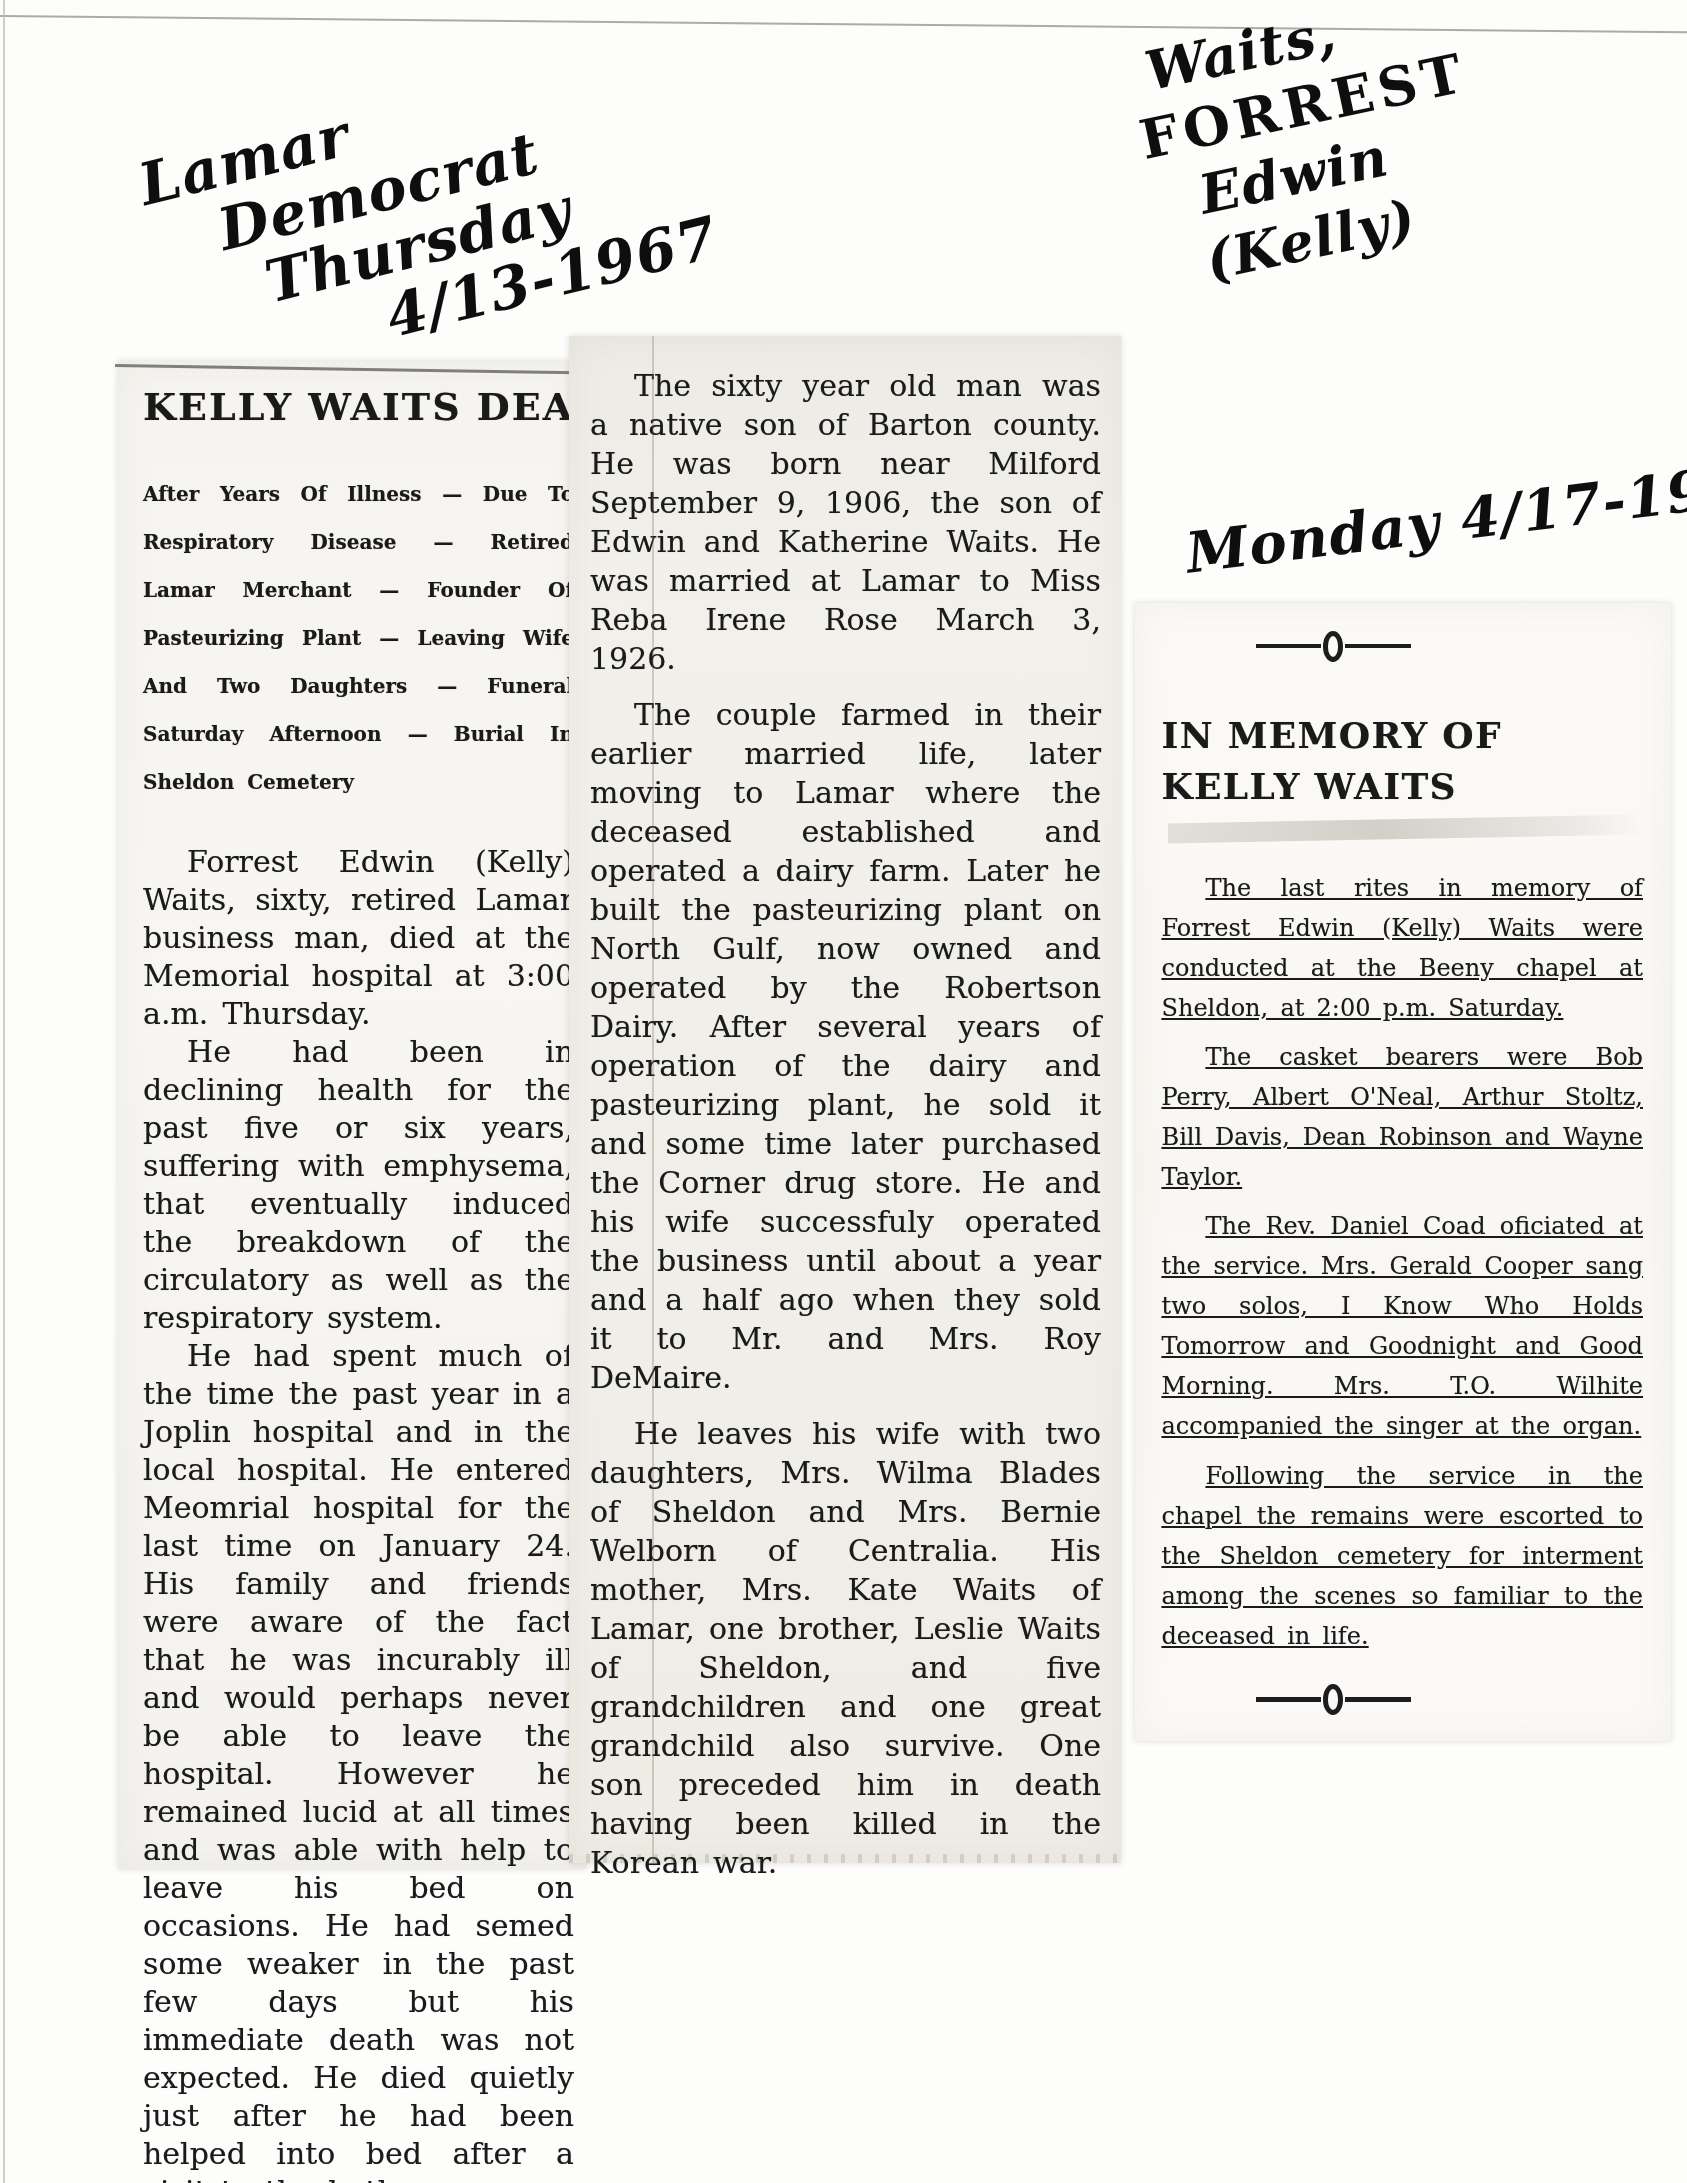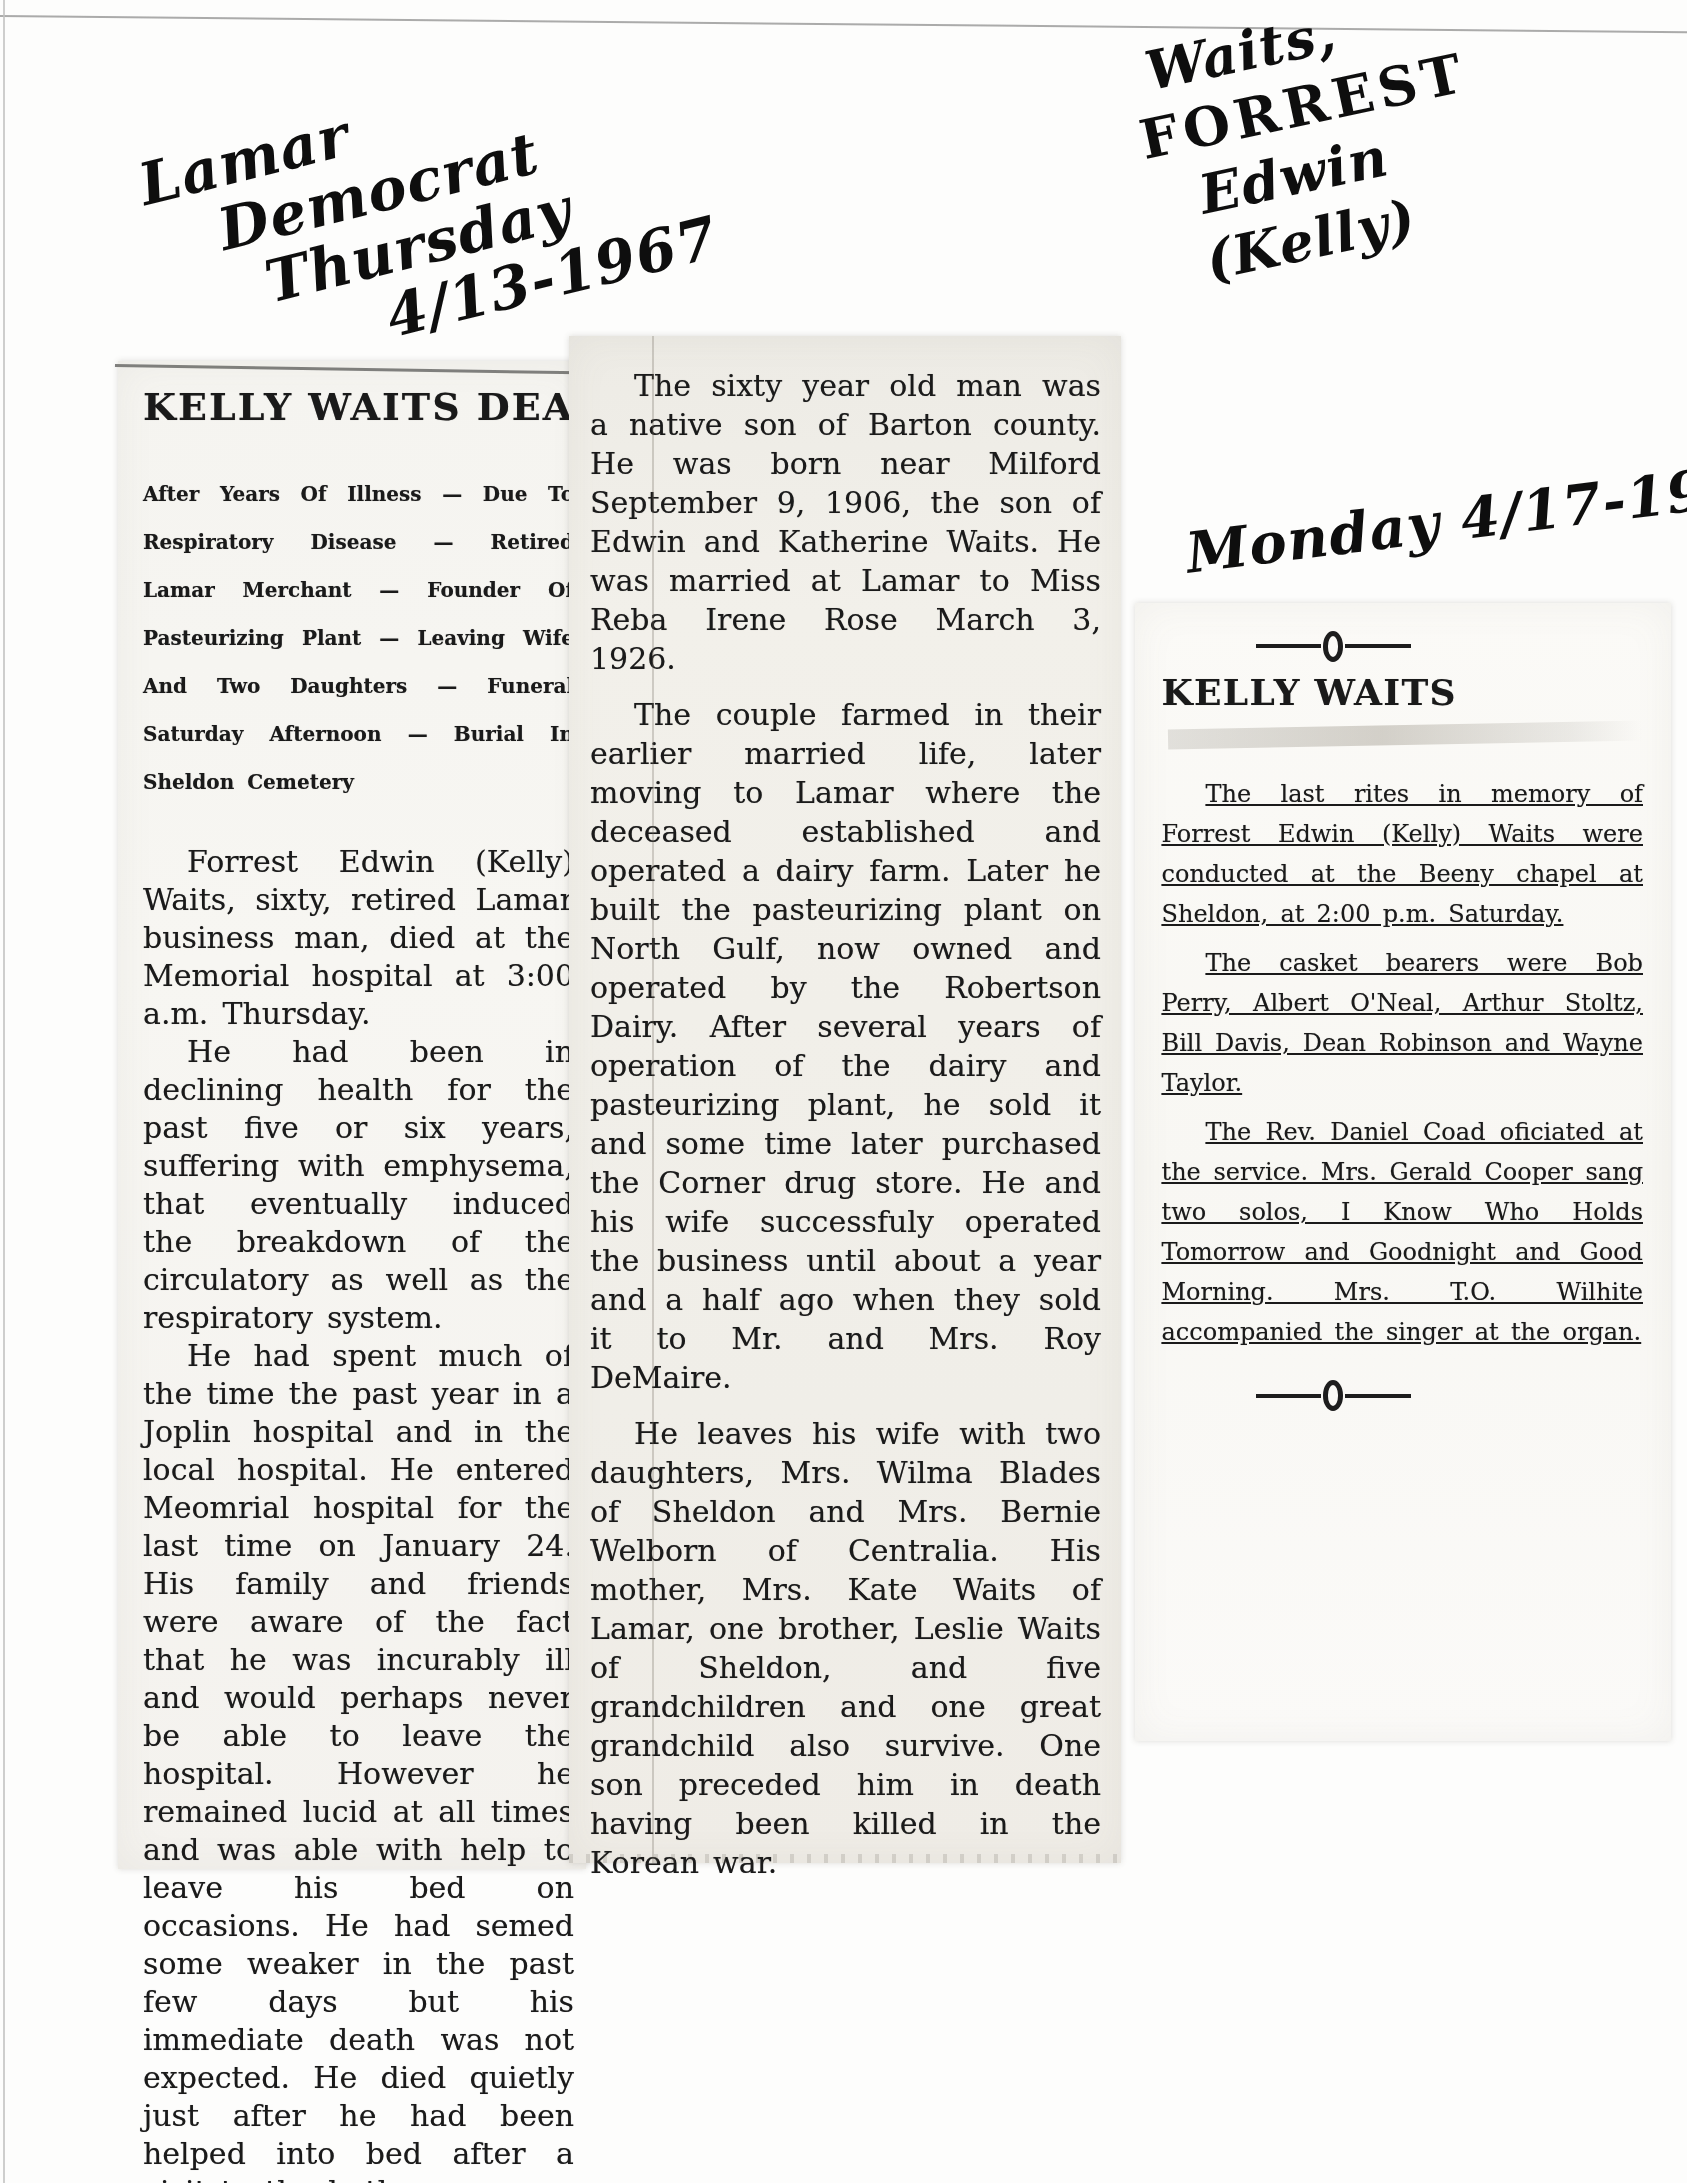--- a/index.html
+++ b/index.html
@@ -155,26 +155,28 @@
     <p>He leaves his wife with two daughters, Mrs. Wilma Blades of Sheldon and Mrs. Bernie Welborn of Centralia. His mother, Mrs. Kate Waits of Lamar, one brother, Leslie Waits of Sheldon, and five grandchildren and one great grandchild also survive. One son preceded him in death having been killed in the Korean war.</p>
   </div>
 </div>
 
 <div class="clipping clip3 news">
   <div class="ornament orn-top">
     <span class="bar"></span>
     <span class="oval"></span>
     <span class="bar"></span>
   </div>
+  <div class="memorial-title1">IN MEMORY OF</div>
   <div class="memorial-title2">KELLY WAITS</div>
   <div class="smudge"></div>
   <div class="bodytext">
     <p>The last rites in memory of Forrest Edwin (Kelly) Waits were conducted at the Beeny chapel at Sheldon, at 2:00 p.m. Saturday.</p>
     <p>The casket bearers were Bob Perry, Albert O'Neal, Arthur Stoltz, Bill Davis, Dean Robinson and Wayne Taylor.</p>
     <p>The Rev. Daniel Coad oficiated at the service. Mrs. Gerald Cooper sang two solos, I Know Who Holds Tomorrow and Goodnight and Good Morning. Mrs. T.O. Wilhite accompanied the singer at the organ.</p>
+    <p>Following the service in the chapel the remains were escorted to the Sheldon cemetery for interment among the scenes so familiar to the deceased in life.</p>
   </div>
   <div class="ornament orn-bottom">
     <span class="bar"></span>
     <span class="oval"></span>
     <span class="bar"></span>
   </div>
 </div>
 
 
 </body></html>

